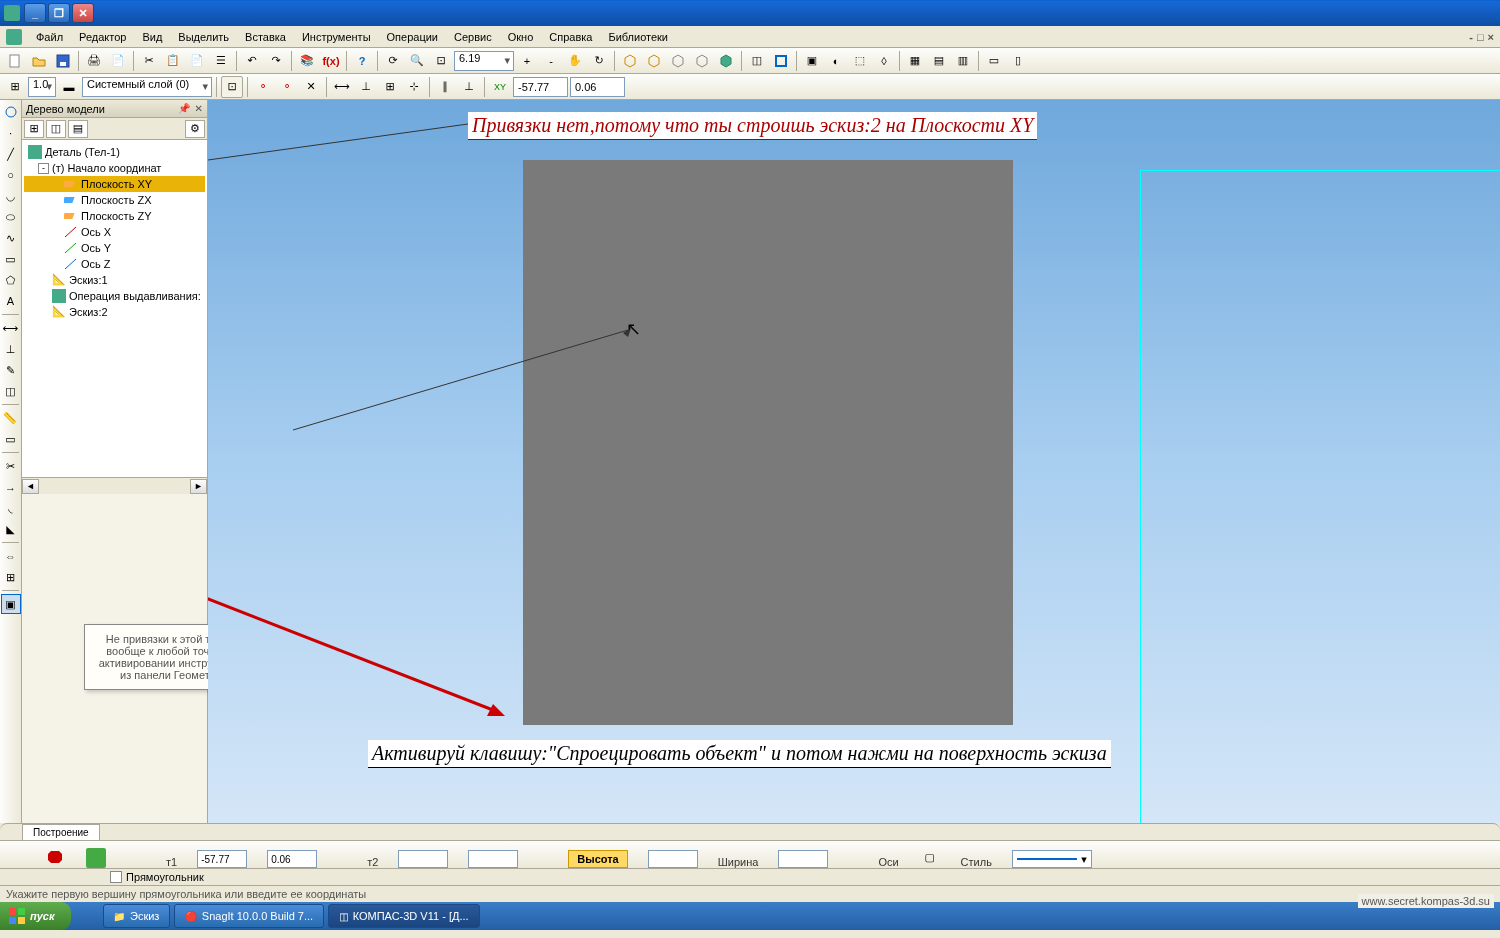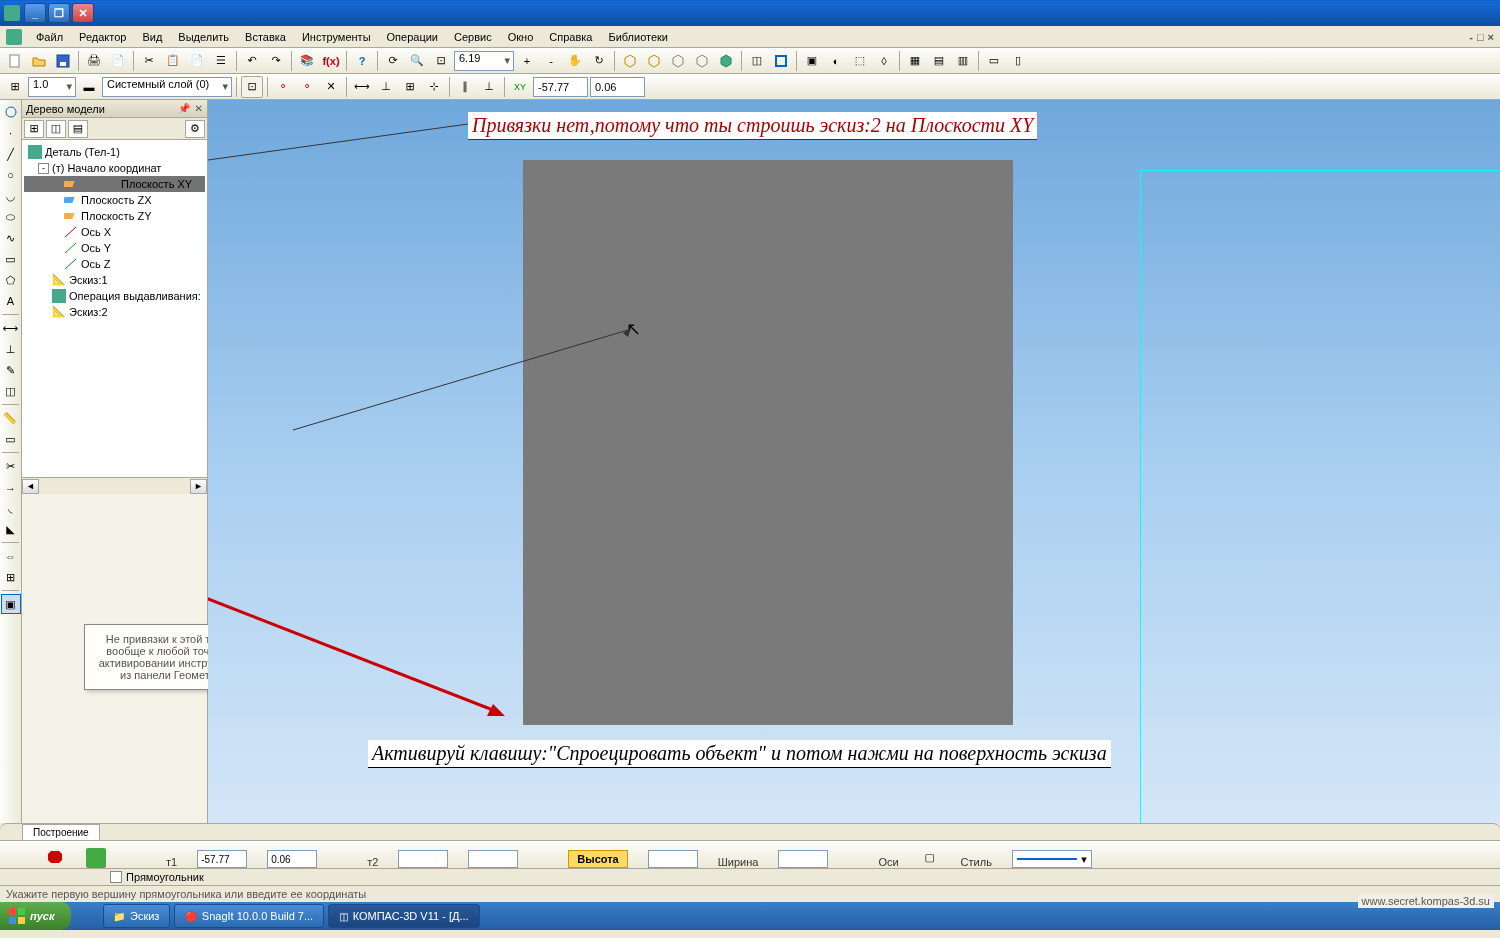--- a/index.html
+++ b/index.html
@@ -28,21 +28,21 @@
 .tree-panel{width:186px;background:#fff;border-right:1px solid #aca899;display:flex;flex-direction:column;}
 .tree-header{height:18px;background:linear-gradient(to bottom,#ece9d8,#d6d2bf);border-bottom:1px solid #aca899;display:flex;align-items:center;padding:0 4px;font-size:10px;}
 .tree-header .spacer{flex:1;}
 .tree-header .pin{font-size:10px;color:#555;margin-left:4px;}
 .tree-tabs{height:22px;background:#ece9d8;border-bottom:1px solid #aca899;display:flex;align-items:center;padding:0 2px;gap:2px;}
 .tree-tab-btn{width:20px;height:18px;border:1px solid #aca899;background:#fff;display:flex;align-items:center;justify-content:center;}
 .tree-content{flex:1;background:#fff;overflow:auto;padding:4px 2px;font-size:11px;}
 .tree-item{display:flex;align-items:center;height:16px;padding-left:4px;white-space:nowrap;}
 .tree-item .exp{width:11px;height:11px;border:1px solid #888;background:#fff;text-align:center;line-height:9px;font-size:9px;margin-right:3px;}
 .tree-item .ticon{width:14px;height:14px;margin-right:3px;}
-.tree-item.selected{background:#737373;gap:40px;}
+.tree-item.selected{background:#eab308;}
 .tree-scroll-h{height:17px;background:#ece9d8;border-top:1px solid #aca899;display:flex;align-items:center;}
 .tree-scroll-h .sb-btn{width:17px;height:15px;background:linear-gradient(to bottom,#fff,#ddd);border:1px solid #aca899;text-align:center;line-height:13px;font-size:9px;}
 .tree-scroll-h .sb-track{flex:1;height:15px;background:#ece9d8;}
 .canvas-area{flex:1;background:linear-gradient(to bottom,#6fa8dc 0%,#a8cef0 50%,#d4e6f7 100%);position:relative;overflow:hidden;}
 .sketch-rect{position:absolute;left:315px;top:60px;width:490px;height:565px;background:#7a7a7a;}
 .cyan-rect{position:absolute;left:932px;top:70px;width:560px;height:750px;border:1px solid #0ff;}
 .annot-text{position:absolute;font-family:'Comic Sans MS',cursive;font-style:italic;font-size:20px;color:#a00;background:#fff;padding:2px 4px;border-bottom:1px solid #a00;}
 .annot-text.black{color:#000;border-bottom:1px solid #000;}
 .callout-box{position:absolute;background:#fffef8;border:1px solid #888;padding:8px;font-size:11px;text-align:center;color:#555;box-shadow:2px 2px 4px rgba(0,0,0,0.2);}
 .cursor-arrow{position:absolute;font-size:18px;color:#000;}
@@ -184,21 +184,21 @@
   <div class="tb-btn">▦</div>
   <div class="tb-btn">▤</div>
   <div class="tb-btn">▥</div>
   <div class="tb-sep"></div>
   <div class="tb-btn">▭</div>
   <div class="tb-btn">▯</div>
 </div>
 
 <div class="toolbar">
   <div class="tb-btn">⊞</div>
-  <div class="tb-dropdown" style="width:48px">1.0</div>
+  <div class="tb-dropdown" style="width:28px">1.0</div>
   <div class="tb-btn">▬</div>
   <div class="tb-dropdown a-label" style="width:130px">Системный слой (0)</div>
   <div class="tb-sep"></div>
   <div class="tb-btn" style="border:1px solid #aca899;background:#f5f3e8">⊡</div>
   <div class="tb-sep"></div>
   <div class="tb-btn">
       <span style="color:#c00">⚬</span>
     </div>
   <div class="tb-btn">
       <span style="color:#c00">⚬</span>

